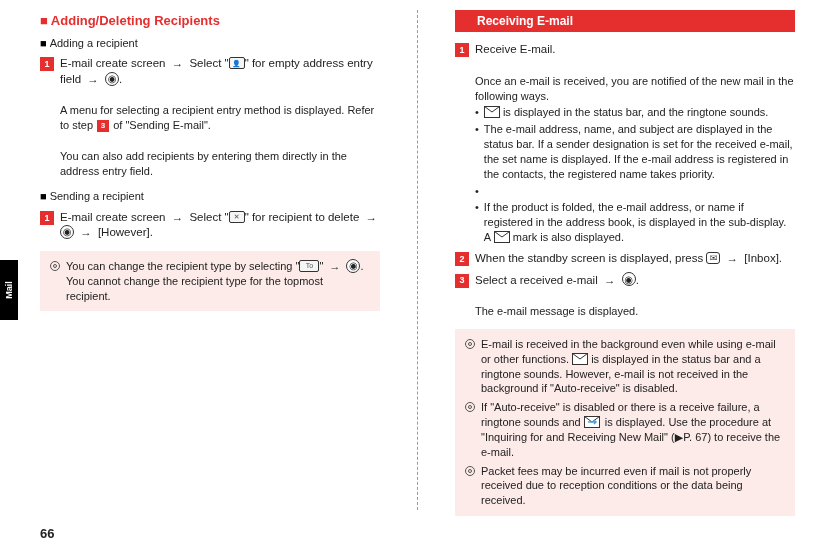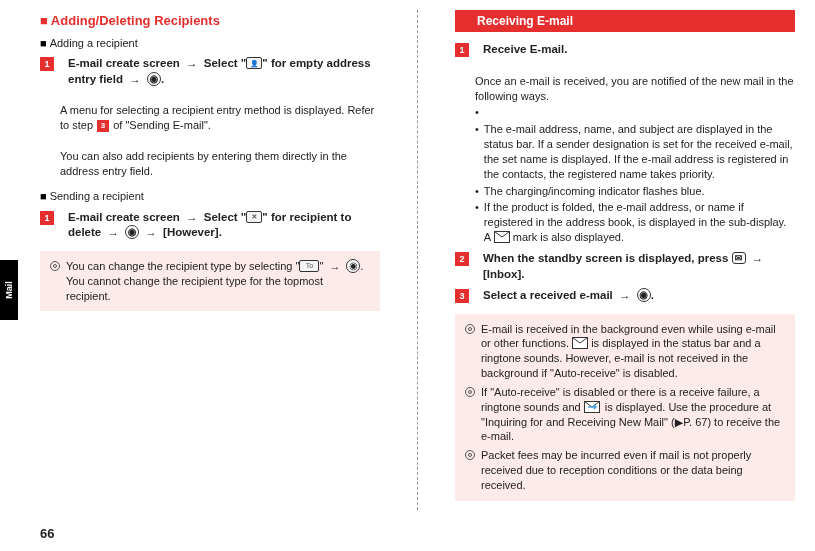--- a/index.html
+++ b/index.html
@@ -91,21 +91,21 @@
     background: #e52e2e;
     color: #fff;
     font-size: 9px;
     font-weight: bold;
     display: flex; align-items:center; justify-content:center;
     margin-right: 6px;
     flex-shrink:0;
     position:relative; top:1px;
   }
   .step-body { flex:1; }
-  .step-title { font-weight: bold; font-size: 11.5px; margin-left: 8px; }
+  .step-title { font-weight: normal; font-size: 11.5px; }
   .step-desc { font-size: 11px; margin-top:16px; }
   .inline-num {
     display: inline-flex;
     width: 12px; height: 12px;
     background: #e52e2e; color:#fff;
     font-size:8px; font-weight:bold;
     align-items:center; justify-content:center;
     vertical-align: middle;
     margin: 0 1px;
   }
@@ -231,28 +231,33 @@
     </div>
 
     <div class="step">
       <div class="step-num">1</div>
       <div class="step-body">
         <div class="step-title">Receive E-mail.</div>
         <div class="step-desc">Once an e-mail is received, you are notified of the new mail in the following ways.</div>
 
         <div class="bullet-row">
           <div class="bullet-dot">•</div>
+          <div>
+            <svg class="env" width="16" height="12">
+                <rect x="0.5" y="0.5" width="15" height="11" fill="#fff" stroke="#333"></rect>
+                <path d="M0.5 0.5 L8 6 L15.5 0.5" fill="none" stroke="#333"></path>
+              </svg><span> is displayed in the status bar, and the ringtone sounds.</span>
+          </div>
         </div>
         <div class="bullet-row">
           <div class="bullet-dot">•</div>
           <div>The e-mail address, name, and subject are displayed in the status bar. If a sender designation is set for the received e-mail, the set name is displayed. If the e-mail address is registered in the contacts, the registered name takes priority.</div>
         </div>
         <div class="bullet-row">
           <div class="bullet-dot">•</div>
-          <div>The charging/incoming indicator flashes blue.</div>
         </div>
         <div class="bullet-row">
           <div class="bullet-dot">•</div>
           <div>
             <span>If the product is folded, the e-mail address, or name if registered in the address book, is displayed in the sub-display. A </span><svg class="env" width="16" height="12">
                 <rect x="0.5" y="0.5" width="15" height="11" fill="#fff" stroke="#333"></rect>
                 <path d="M0.5 0.5 L8 6 L15.5 0.5" fill="none" stroke="#333"></path>
               </svg><span> mark is also displayed.</span>
           </div>
         </div>
@@ -271,20 +276,21 @@
     </div>
 
     <div class="step">
       <div class="step-num">3</div>
       <div class="step-body">
         <div class="step-title">
           <span>Select a received e-mail</span>
           <span class="arrow">→</span>
           <span class="icon-round">◉</span><span>.</span>
         </div>
+        <div class="step-desc">The e-mail message is displayed.</div>
       </div>
     </div>
 
     <div class="note-box">
       <div class="note-line">
         <div class="note-ring"></div>
         <div>
           <span>E-mail is received in the background even while using e-mail or other functions. </span><svg class="env" width="16" height="12">
               <rect x="0.5" y="0.5" width="15" height="11" fill="#fff" stroke="#333"></rect>
               <path d="M0.5 0.5 L8 6 L15.5 0.5" fill="none" stroke="#333"></path>

